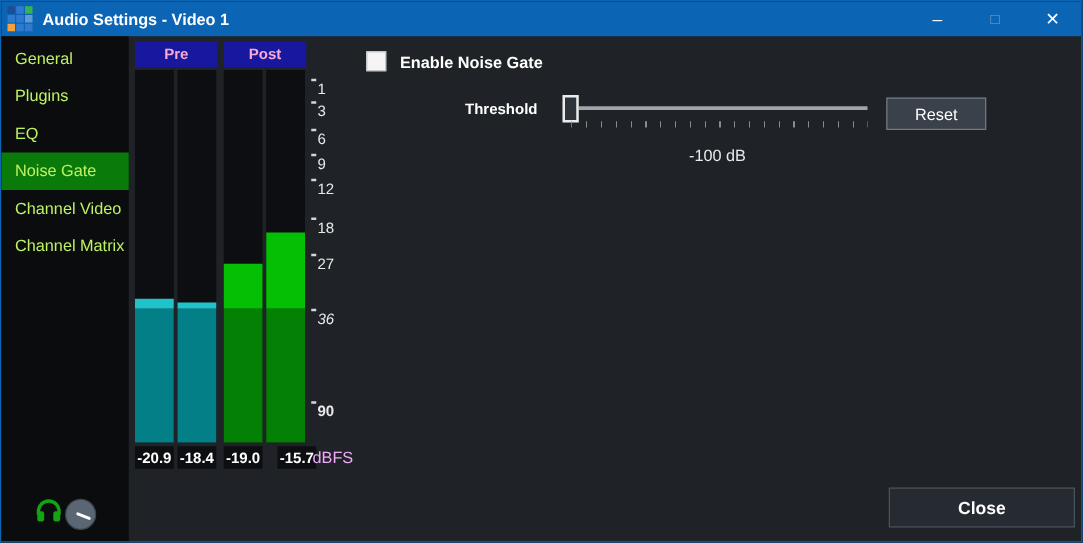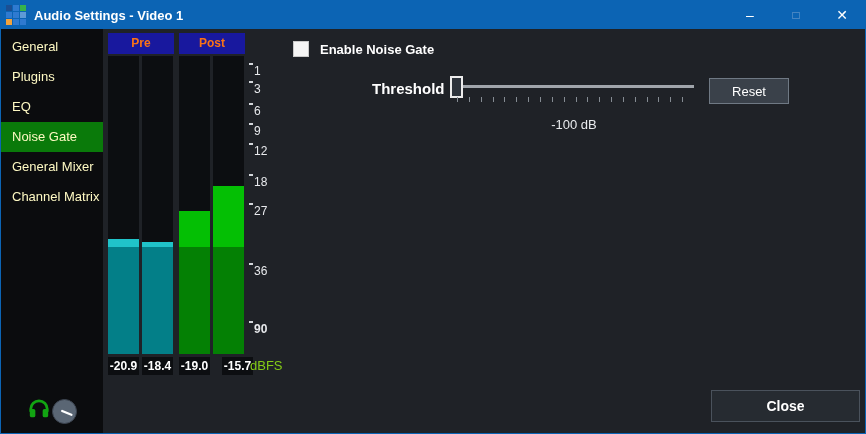--- a/index.html
+++ b/index.html
@@ -20,25 +20,25 @@
   .title { color:#fff; font-size:13px; font-weight:600; margin-left:8px; }
   .win-btns { margin-left:auto; display:flex; height:100%; }
   .win-btn { width:46px; display:flex; align-items:center; justify-content:center;
              color:#fff; font-size:14px; cursor:default; }
   .win-btn.dim { color:#7aa4cf; font-size:12px; }
 
   
   .sidebar { position:absolute; left:0; top:28px; width:102px; bottom:0;
              background:#0b0c0e; padding-top:3px; }
   .side-item { height:30px; line-height:30px; padding-left:11px;
-               color:#fef9c3; font-size:13px; white-space:nowrap; cursor:default; }
+               color:#bef264; font-size:13px; white-space:nowrap; cursor:default; }
   .side-item.selected { background:#0a7a0a; }
 
   
-  .meter-header { position:absolute; height:21px; background:#18189e; color:#f97316;
+  .meter-header { position:absolute; height:21px; background:#18189e; color:#f9a8d4;
                   font-size:12px; font-weight:bold; text-align:center; line-height:21px; }
   #hdr-pre  { left:107px; top:32px; width:66px; }
   #hdr-post { left:178px; top:32px; width:66px; }
 
   .meter-col { position:absolute; top:55px; width:31px; height:298px; background:#0c0e11; }
   #col1 { left:107px; } #col2 { left:141px; } #col3 { left:178px; } #col4 { left:212px; }
   .bar { position:absolute; bottom:0; left:0; right:0; }
   .bar .seg-bright, .bar .seg-dark { width:100%; }
   #col1 .bar { height:115px; } #col1 .seg-bright { height:8px;  background:#20c3c9; }
   #col1 .seg-dark { height:107px; background:#037f88; }
@@ -48,34 +48,34 @@
   #col3 .seg-dark { height:107px; background:#048004; }
   #col4 .bar { height:168px; } #col4 .seg-bright { height:61px; background:#04bf04; }
   #col4 .seg-dark { height:107px; background:#048004; }
 
   .scale { position:absolute; left:249px; top:55px; width:34px; height:300px;
            color:#e8eaed; font-size:12px; }
   .scale span { position:absolute; left:4px; }
   .scale span::before { content:""; position:absolute; left:-5px; top:-1px;
                         width:4px; height:2px; background:#d2d6da; }
   .sc0{top:8px;} .sc1{top:26px;} .sc2{top:48px;} .sc3{top:68px;} .sc4{top:88px;}
-  .sc5{top:119px;} .sc6{top:148px;} .sc7{top:208px;} .sc8{top:266px;font-weight:bold;}
+  .sc5{top:119px;} .sc6{top:148px;} .sc7{top:192px;font-style:italic;} .sc8{top:266px;font-weight:bold;}
 
   .value-box { position:absolute; top:356px; height:18px; width:31px; background:#0c0e11;
                color:#fff; font-weight:bold; font-size:12px; text-align:center; line-height:18px; }
   #val1 { left:107px; } #val2 { left:141px; } #val3 { left:178px; } #val4 { left:221px; }
-  .dbfs { position:absolute; left:249px; top:356px; color:#84cc16; font-size:13px; line-height:18px; }
+  .dbfs { position:absolute; left:249px; top:356px; color:#f0abfc; font-size:13px; line-height:18px; }
 
   
   .checkbox { position:absolute; left:292px; top:40px; width:16px; height:16px;
               background:#f5f5f5; border:1px solid #c9c9c9; cursor:default; }
   .enable-label { position:absolute; left:319px; top:41px; color:#fff;
                   font-size:13px; font-weight:bold; }
   .threshold-label { position:absolute; left:371px; top:79px; color:#fff;
-                     font-size:15px; font-weight:bold; }
+                     font-size:12px; font-weight:bold; }
   .slider-track { position:absolute; left:453px; top:84px; width:240px; height:3px;
                   background:#a0a5ab; cursor:default; }
   .slider-thumb { position:absolute; left:449px; top:75px; width:13px; height:22px;
                   background:#2e343c; border:2px solid #ececec; cursor:default; }
   .slider-ticks { position:absolute; left:456px; top:96px; width:237px; height:5px;
                   background:repeating-linear-gradient(90deg,#858c93 0,#858c93 1px,
                              transparent 1px,transparent 11.85px); }
   .threshold-value { position:absolute; left:453px; top:116px; width:240px;
                      text-align:center; color:#e8eaed; font-size:13px; }
   .reset-btn { position:absolute; left:708px; top:77px; width:80px; height:26px;
@@ -114,21 +114,21 @@
       <div class="win-btn dim">□</div>
       <div class="win-btn">✕</div>
     </div>
   </div>
 
   <div class="sidebar">
     <div class="side-item">General</div>
     <div class="side-item">Plugins</div>
     <div class="side-item">EQ</div>
     <div class="side-item selected">Noise Gate</div>
-    <div class="side-item">General Mixer</div>
+    <div class="side-item">Channel Video</div>
     <div class="side-item">Channel Matrix</div>
   </div>
 
   <div class="meter-header" id="hdr-pre">Pre</div>
   <div class="meter-header" id="hdr-post">Post</div>
 
   <div class="meter-col" id="col1">
     <div class="bar">
         <div class="seg-bright"></div>
         <div class="seg-dark"></div>

